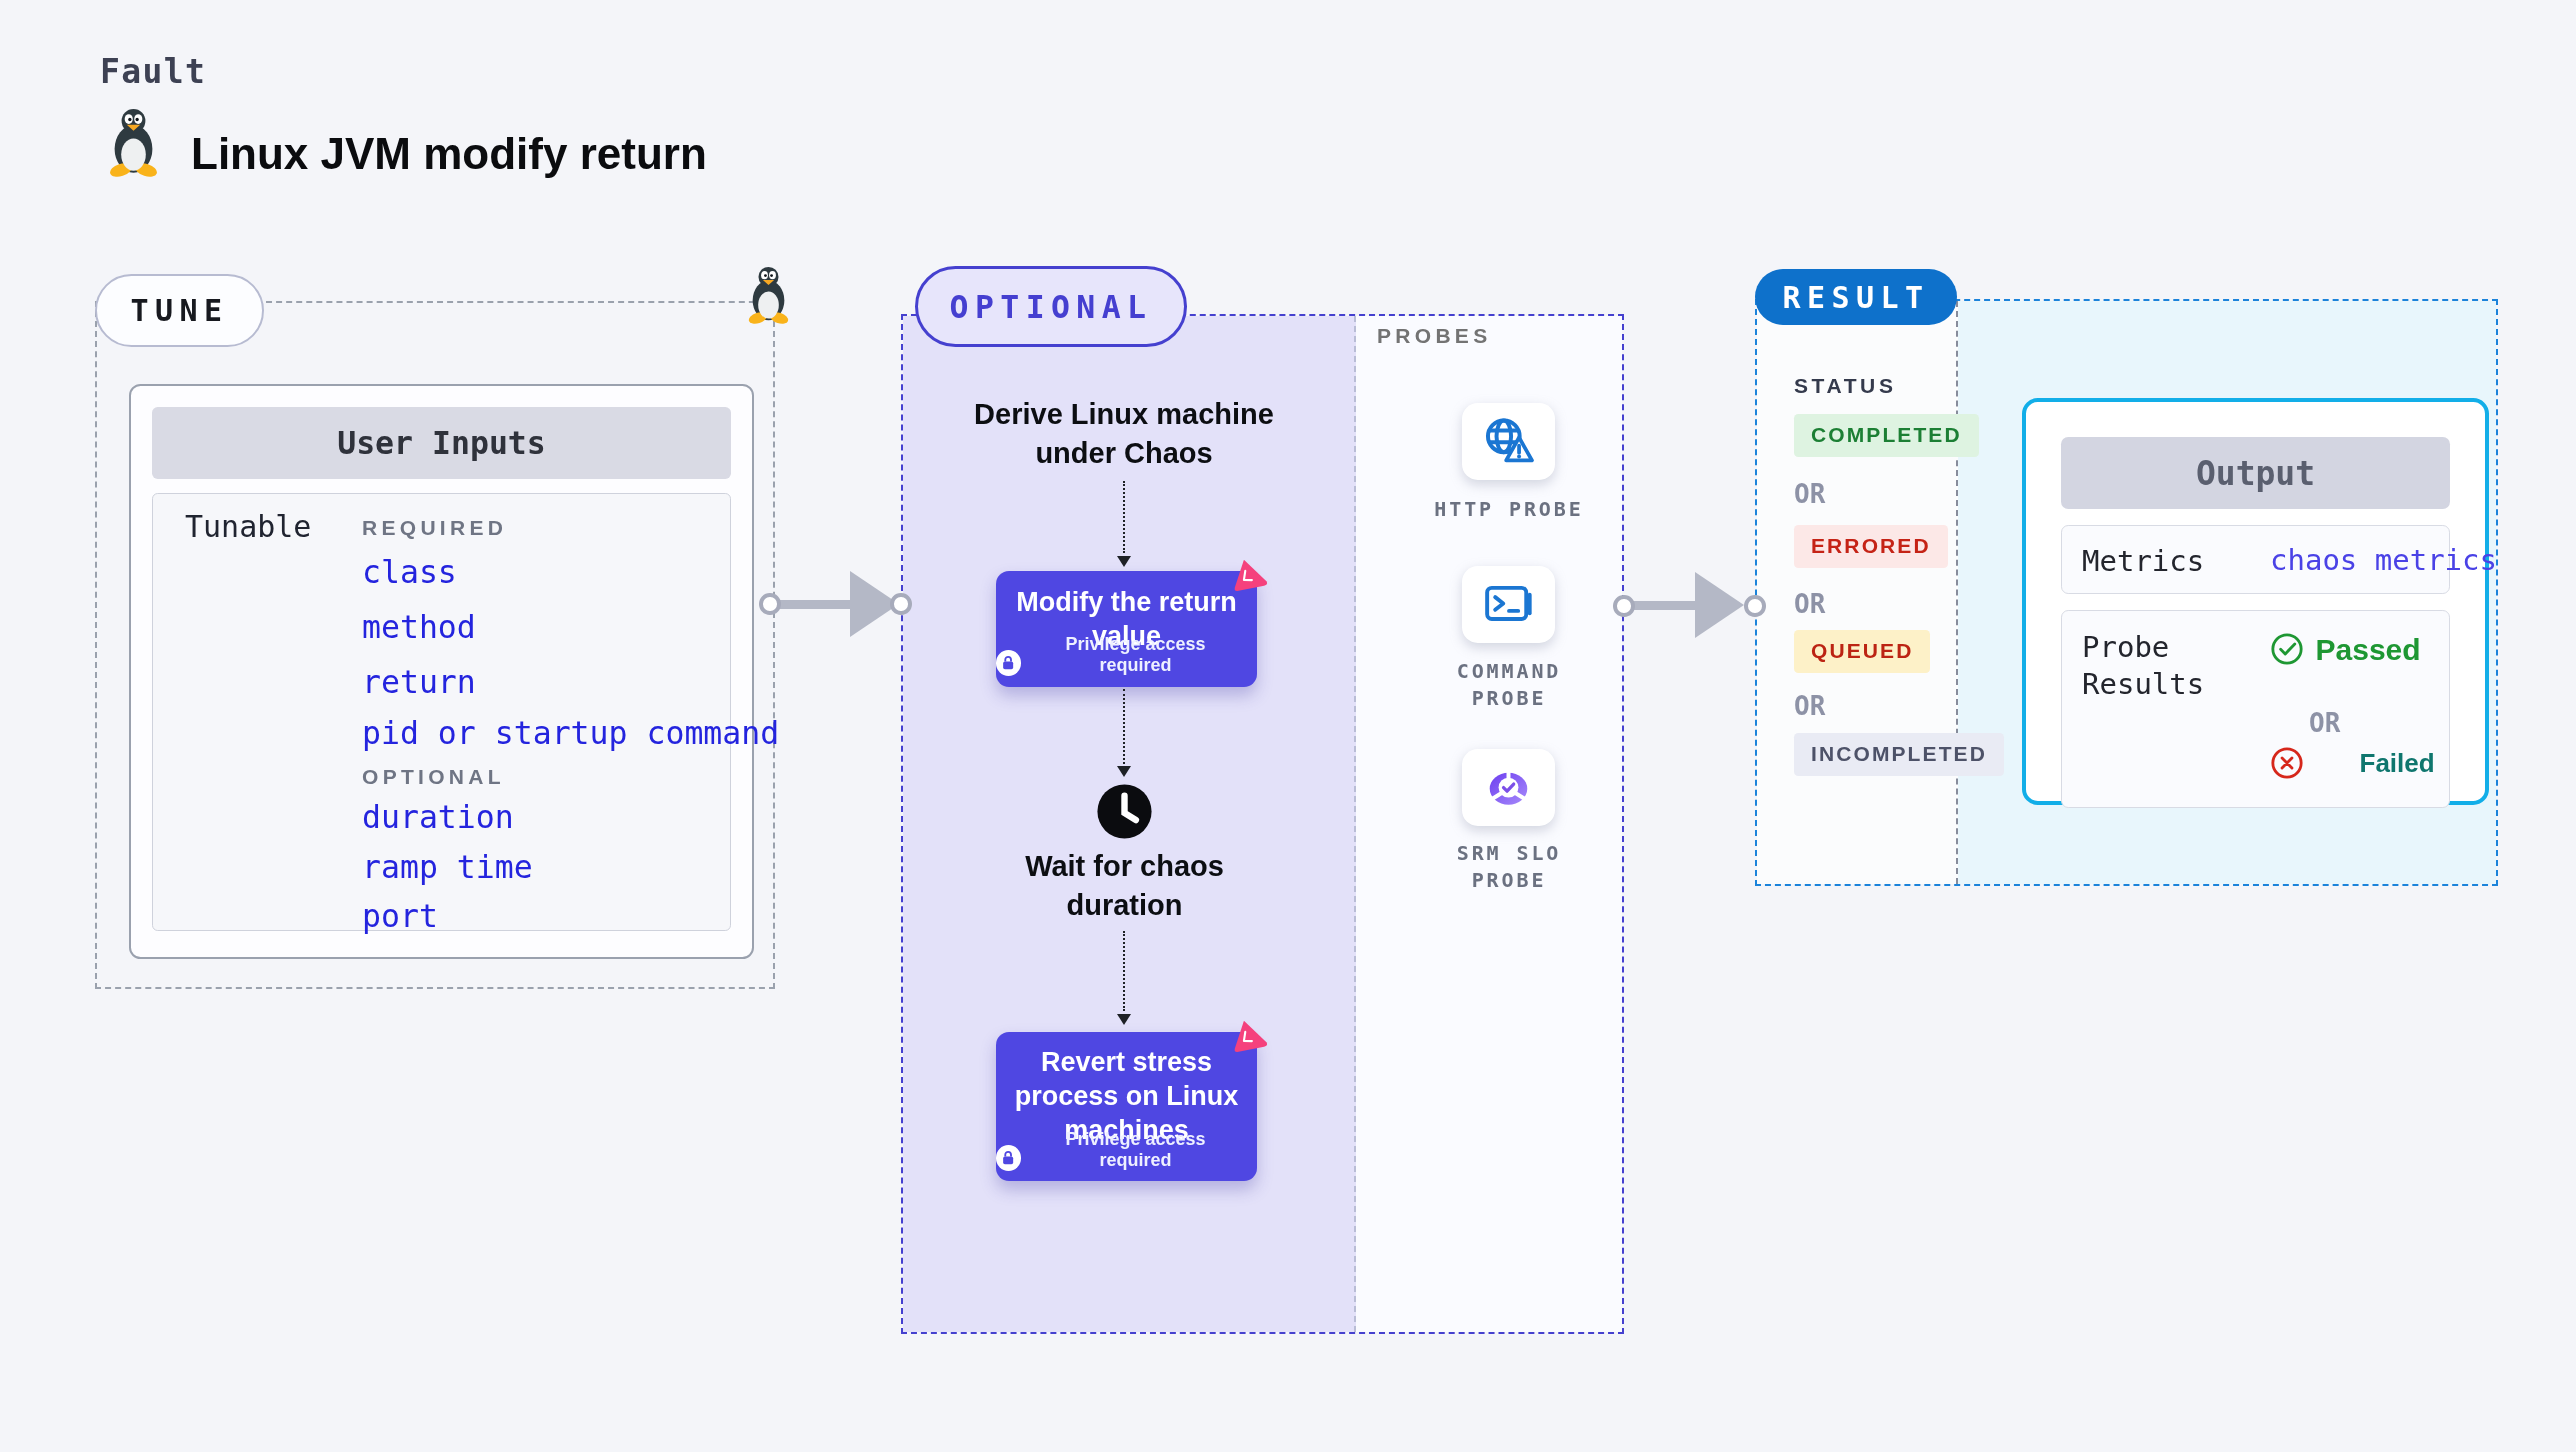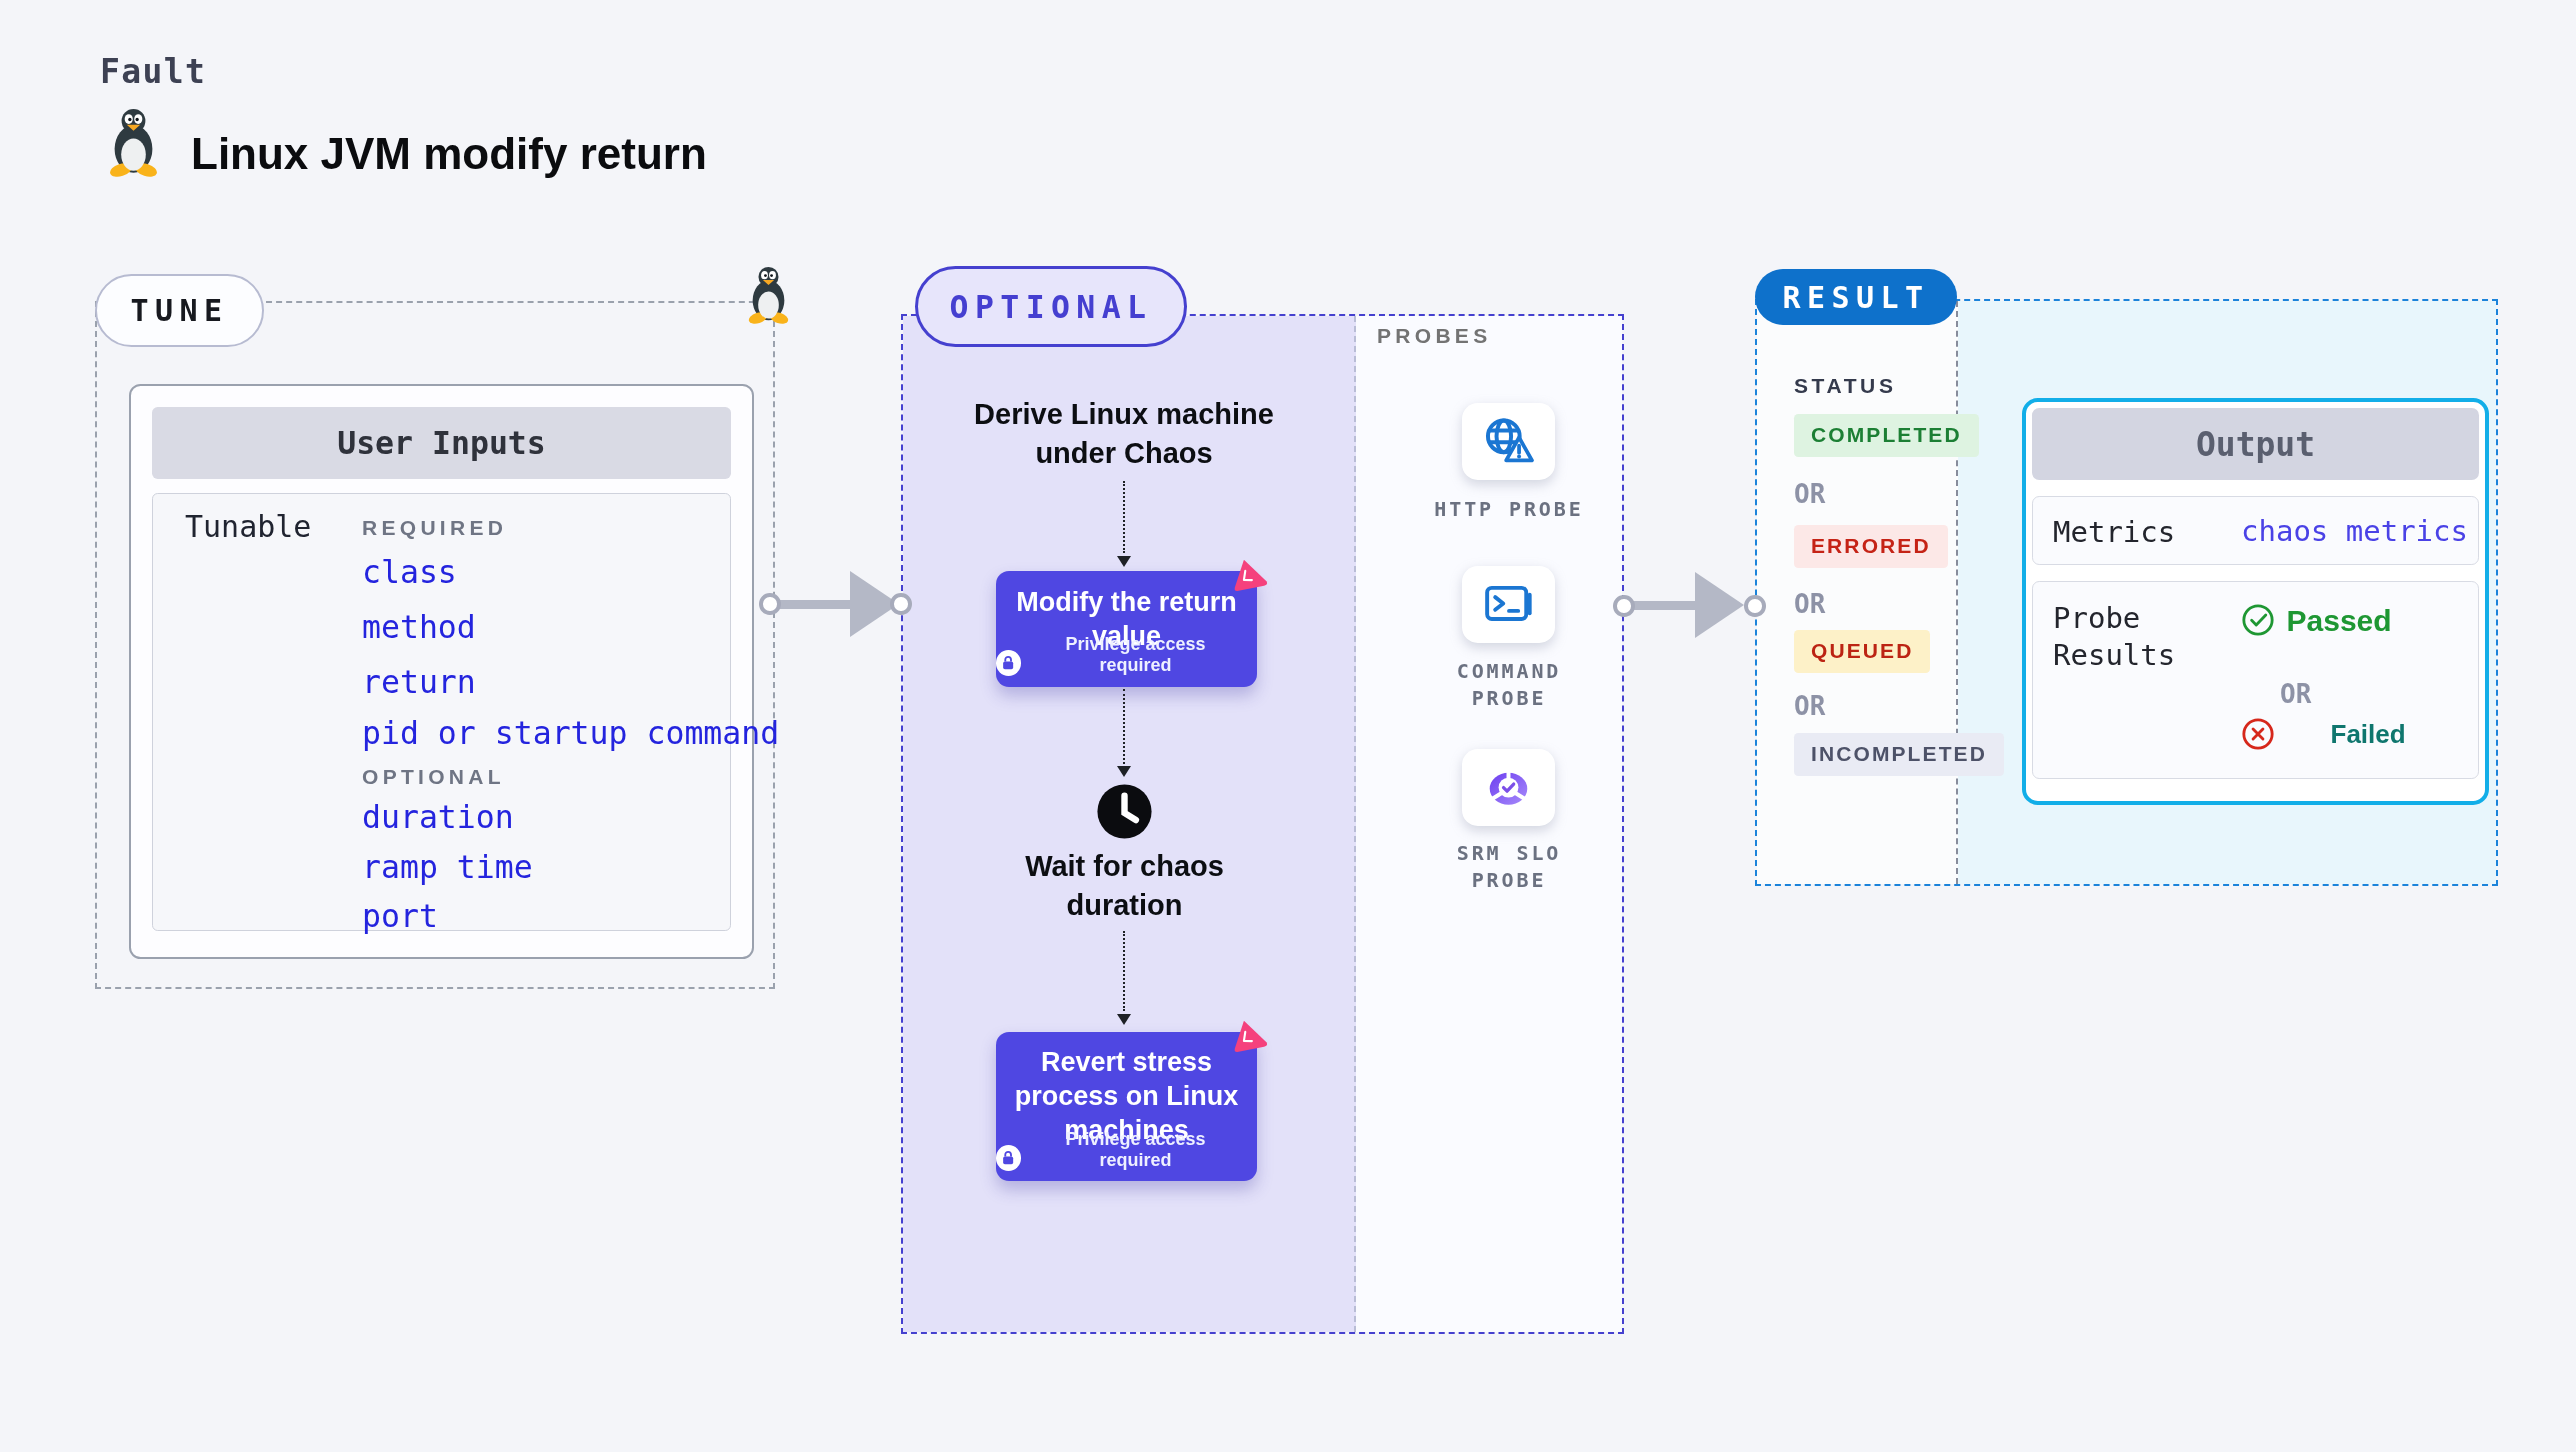--- a/index.html
+++ b/index.html
@@ -78,21 +78,21 @@
   #status-label{left:1794px;top:374px;font-size:21px;font-weight:800;color:#343a4c;letter-spacing:3.6px;z-index:3;}
   .badge{left:1794px;padding:9.3px 17px;border-radius:4.3px;font-size:21px;font-weight:800;
          letter-spacing:2.1px;z-index:3;white-space:nowrap;}
   .badge-green{background:#def3e1;color:#1c7f34;}
   .badge-red{background:#fce8e7;color:#c52316;}
   .badge-yellow{background:#fdf1c8;color:#bc2413;}
   .badge-gray{background:#e9ebf4;color:#4d5268;}
   .or-text{font-family:"DejaVu Sans Mono",monospace;font-size:26px;font-weight:600;color:#8d92a6;z-index:3;}
 
   #output-card{left:2022px;top:398px;width:467px;height:407px;background:#ffffff;
-               border:4.3px solid #12aee8;border-radius:15.8px;box-sizing:border-box;padding:6px;z-index:3;}
+               border:4.3px solid #12aee8;border-radius:15.8px;box-sizing:border-box;padding:35px;z-index:3;}
   #output-header{height:72px;background:#d3d5e1;border-radius:7.2px;display:flex;align-items:center;
                  justify-content:center;font-size:33px;font-weight:bold;color:#5a5f6f;}
   .output-row{position:relative;margin-top:15.8px;background:#fafbfe;border:1.4px solid #d8dbe4;
               border-radius:7.2px;box-sizing:border-box;}
   #metrics-row{height:69px;}
   #probe-results-row{height:198px;}
   .row-label{position:absolute;left:20px;font-size:29px;line-height:37px;color:#23252d;}
   #metrics-value{position:absolute;left:208px;top:17px;font-size:29px;color:#4a42e6;white-space:nowrap;}
   .verdict-row{position:absolute;left:208px;display:flex;align-items:center;gap:11.5px;}
   .verdict-pass{color:#1e9733;font-size:30px;font-weight:800;}

